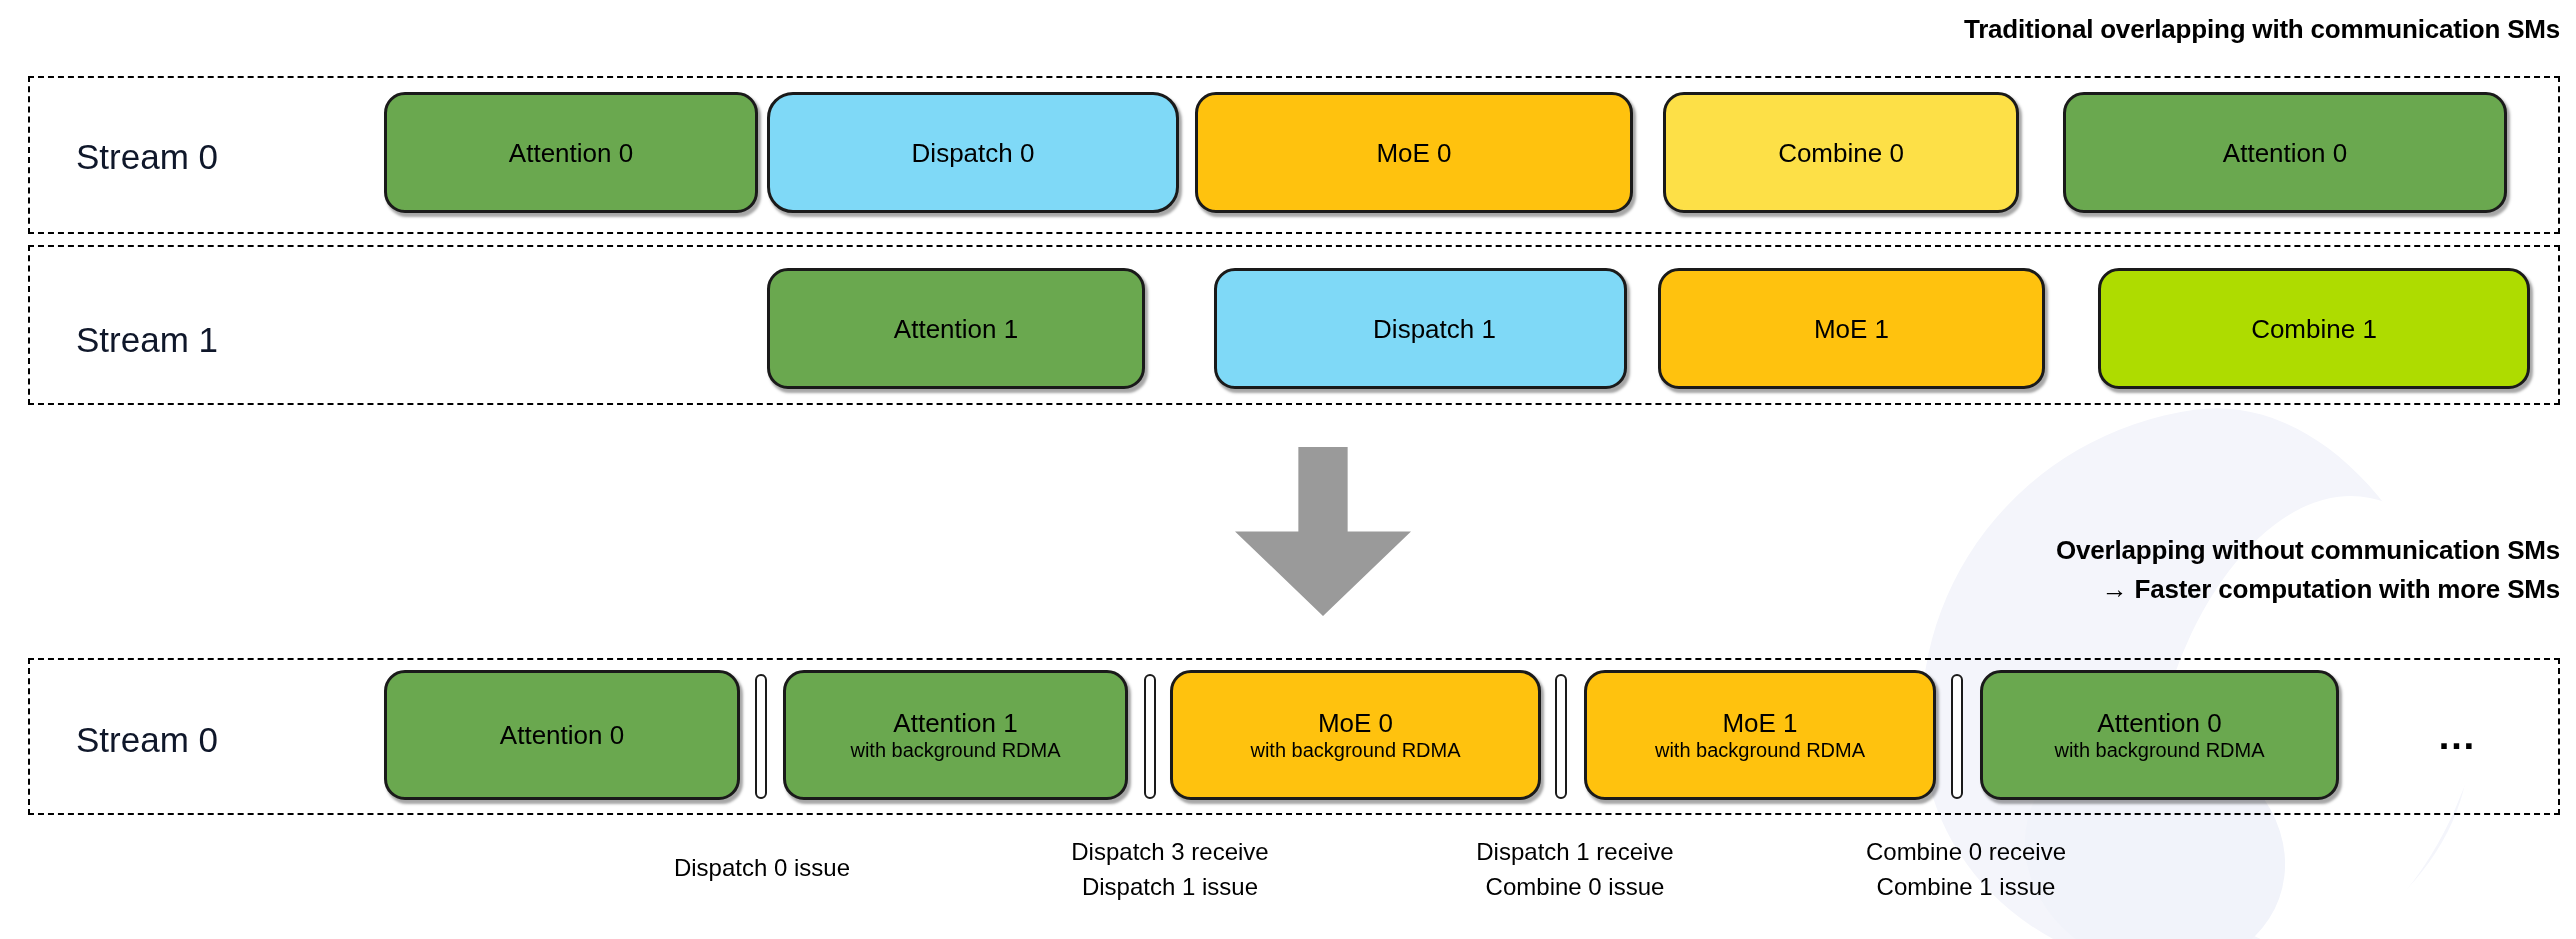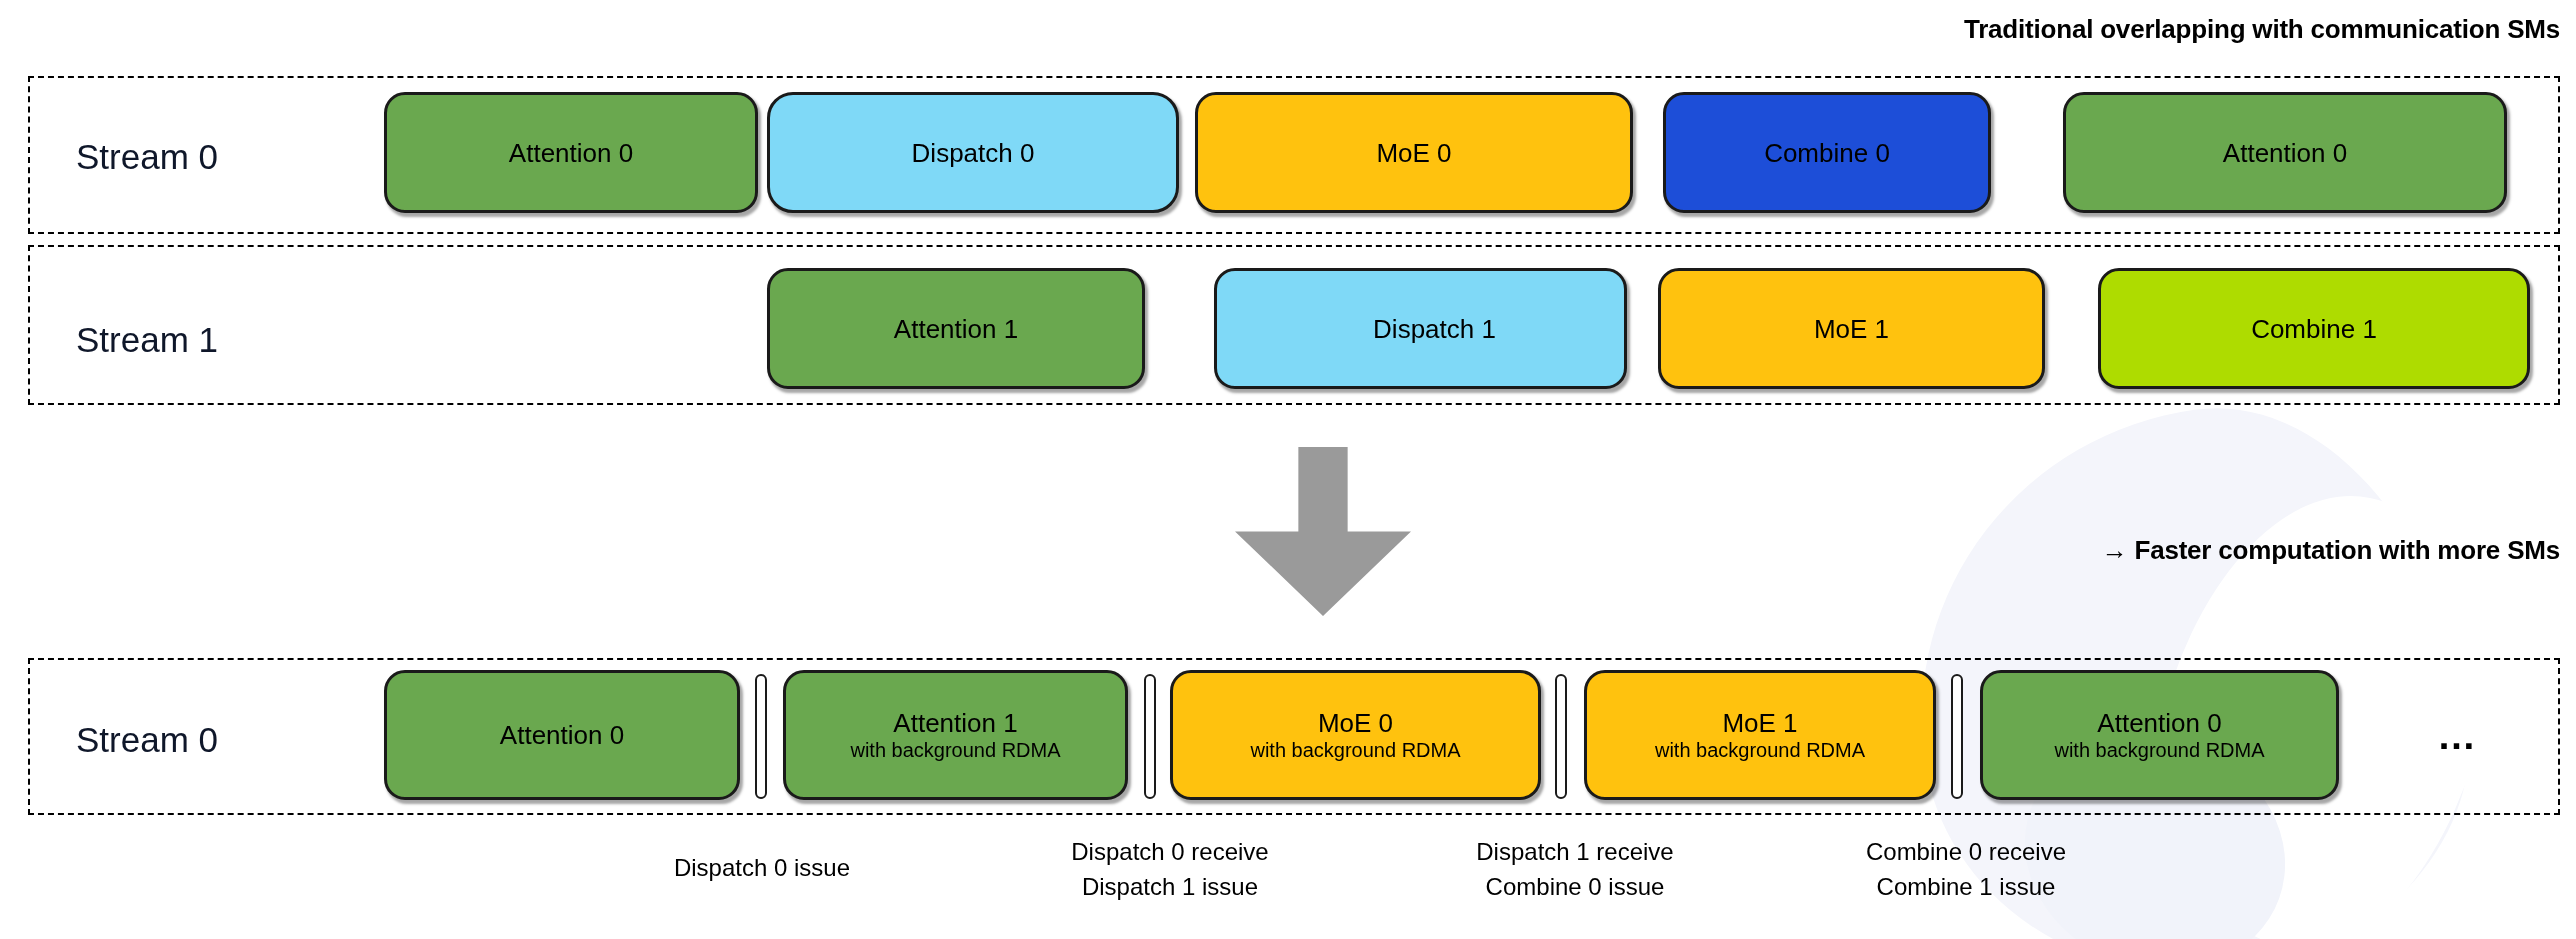--- a/index.html
+++ b/index.html
@@ -168,20 +168,21 @@
 
 <div id="canvas">
 
   <div class="watermark wm-a"></div>
   <div class="watermark wm-b"></div>
   <div class="watermark wm-c"></div>
 
   <div class="caption" id="caption-top">Traditional overlapping with communication SMs</div>
 
   <div class="caption" id="caption-bottom">
+    <div>Overlapping without communication SMs</div>
     <div>→ Faster computation with more SMs</div>
   </div>
 
   <div class="stream-box" id="stream-box-0"></div>
   <div class="stream-box" id="stream-box-1"></div>
   <div class="stream-box" id="stream-box-2"></div>
 
   <div class="stream-label" id="stream-label-0">Stream 0</div>
   <div class="stream-label" id="stream-label-1">Stream 1</div>
   <div class="stream-label" id="stream-label-2">Stream 0</div>
@@ -193,21 +194,21 @@
   <div id="dynamic-layer">
       <div class="task" style="left: 384px; top: 92px; width: 374px; height: 121px; background: rgb(106, 168, 79); border-color: rgb(26, 26, 26);">
         <div class="t-main">Attention 0</div>
       </div>
       <div class="task" style="left: 767px; top: 92px; width: 412px; height: 121px; background: rgb(127, 217, 247); border-color: rgb(26, 26, 26); border-radius: 26px;">
         <div class="t-main">Dispatch 0</div>
       </div>
       <div class="task" style="left: 1195px; top: 92px; width: 438px; height: 121px; background: rgb(255, 194, 14); border-color: rgb(26, 26, 26);">
         <div class="t-main">MoE 0</div>
       </div>
-      <div class="task" style="left: 1663px; top: 92px; width: 328px; height: 121px; background: #1d4ed8; border-color: rgb(26, 26, 26);">
+      <div class="task" style="left: 1663px; top: 92px; width: 356px; height: 121px; background: #fde047; border-color: rgb(26, 26, 26);">
         <div class="t-main">Combine 0</div>
       </div>
       <div class="task" style="left: 2063px; top: 92px; width: 444px; height: 121px; background: rgb(106, 168, 79); border-color: rgb(26, 26, 26);">
         <div class="t-main">Attention 0</div>
       </div>
       <div class="task" style="left: 767px; top: 268px; width: 378px; height: 121px; background: rgb(106, 168, 79); border-color: rgb(26, 26, 26);">
         <div class="t-main">Attention 1</div>
       </div>
       <div class="task" style="left: 1214px; top: 268px; width: 413px; height: 121px; background: rgb(127, 217, 247); border-color: rgb(26, 26, 26); padding-left: 28px;">
         <div class="t-main">Dispatch 1</div>
@@ -239,21 +240,21 @@
       </div>
       <div class="sep" style="left: 755px; top: 674px; height: 125px;"></div>
       <div class="sep" style="left: 1144px; top: 674px; height: 125px;"></div>
       <div class="sep" style="left: 1555px; top: 674px; height: 125px;"></div>
       <div class="sep" style="left: 1951px; top: 674px; height: 125px;"></div>
       <div id="ellipsis" style="left: 2437px; top: 714px;">…</div>
       <div class="event" style="left: 762px; top: 850px;">
         <div>Dispatch 0 issue</div>
       </div>
       <div class="event" style="left: 1170px; top: 834px;">
-        <div>Dispatch 0 receive</div>
+        <div>Dispatch 3 receive</div>
         <div>Dispatch 1 issue</div>
       </div>
       <div class="event" style="left: 1575px; top: 834px;">
         <div>Dispatch 1 receive</div>
         <div>Combine 0 issue</div>
       </div>
       <div class="event" style="left: 1966px; top: 834px;">
         <div>Combine 0 receive</div>
         <div>Combine 1 issue</div>
       </div>

